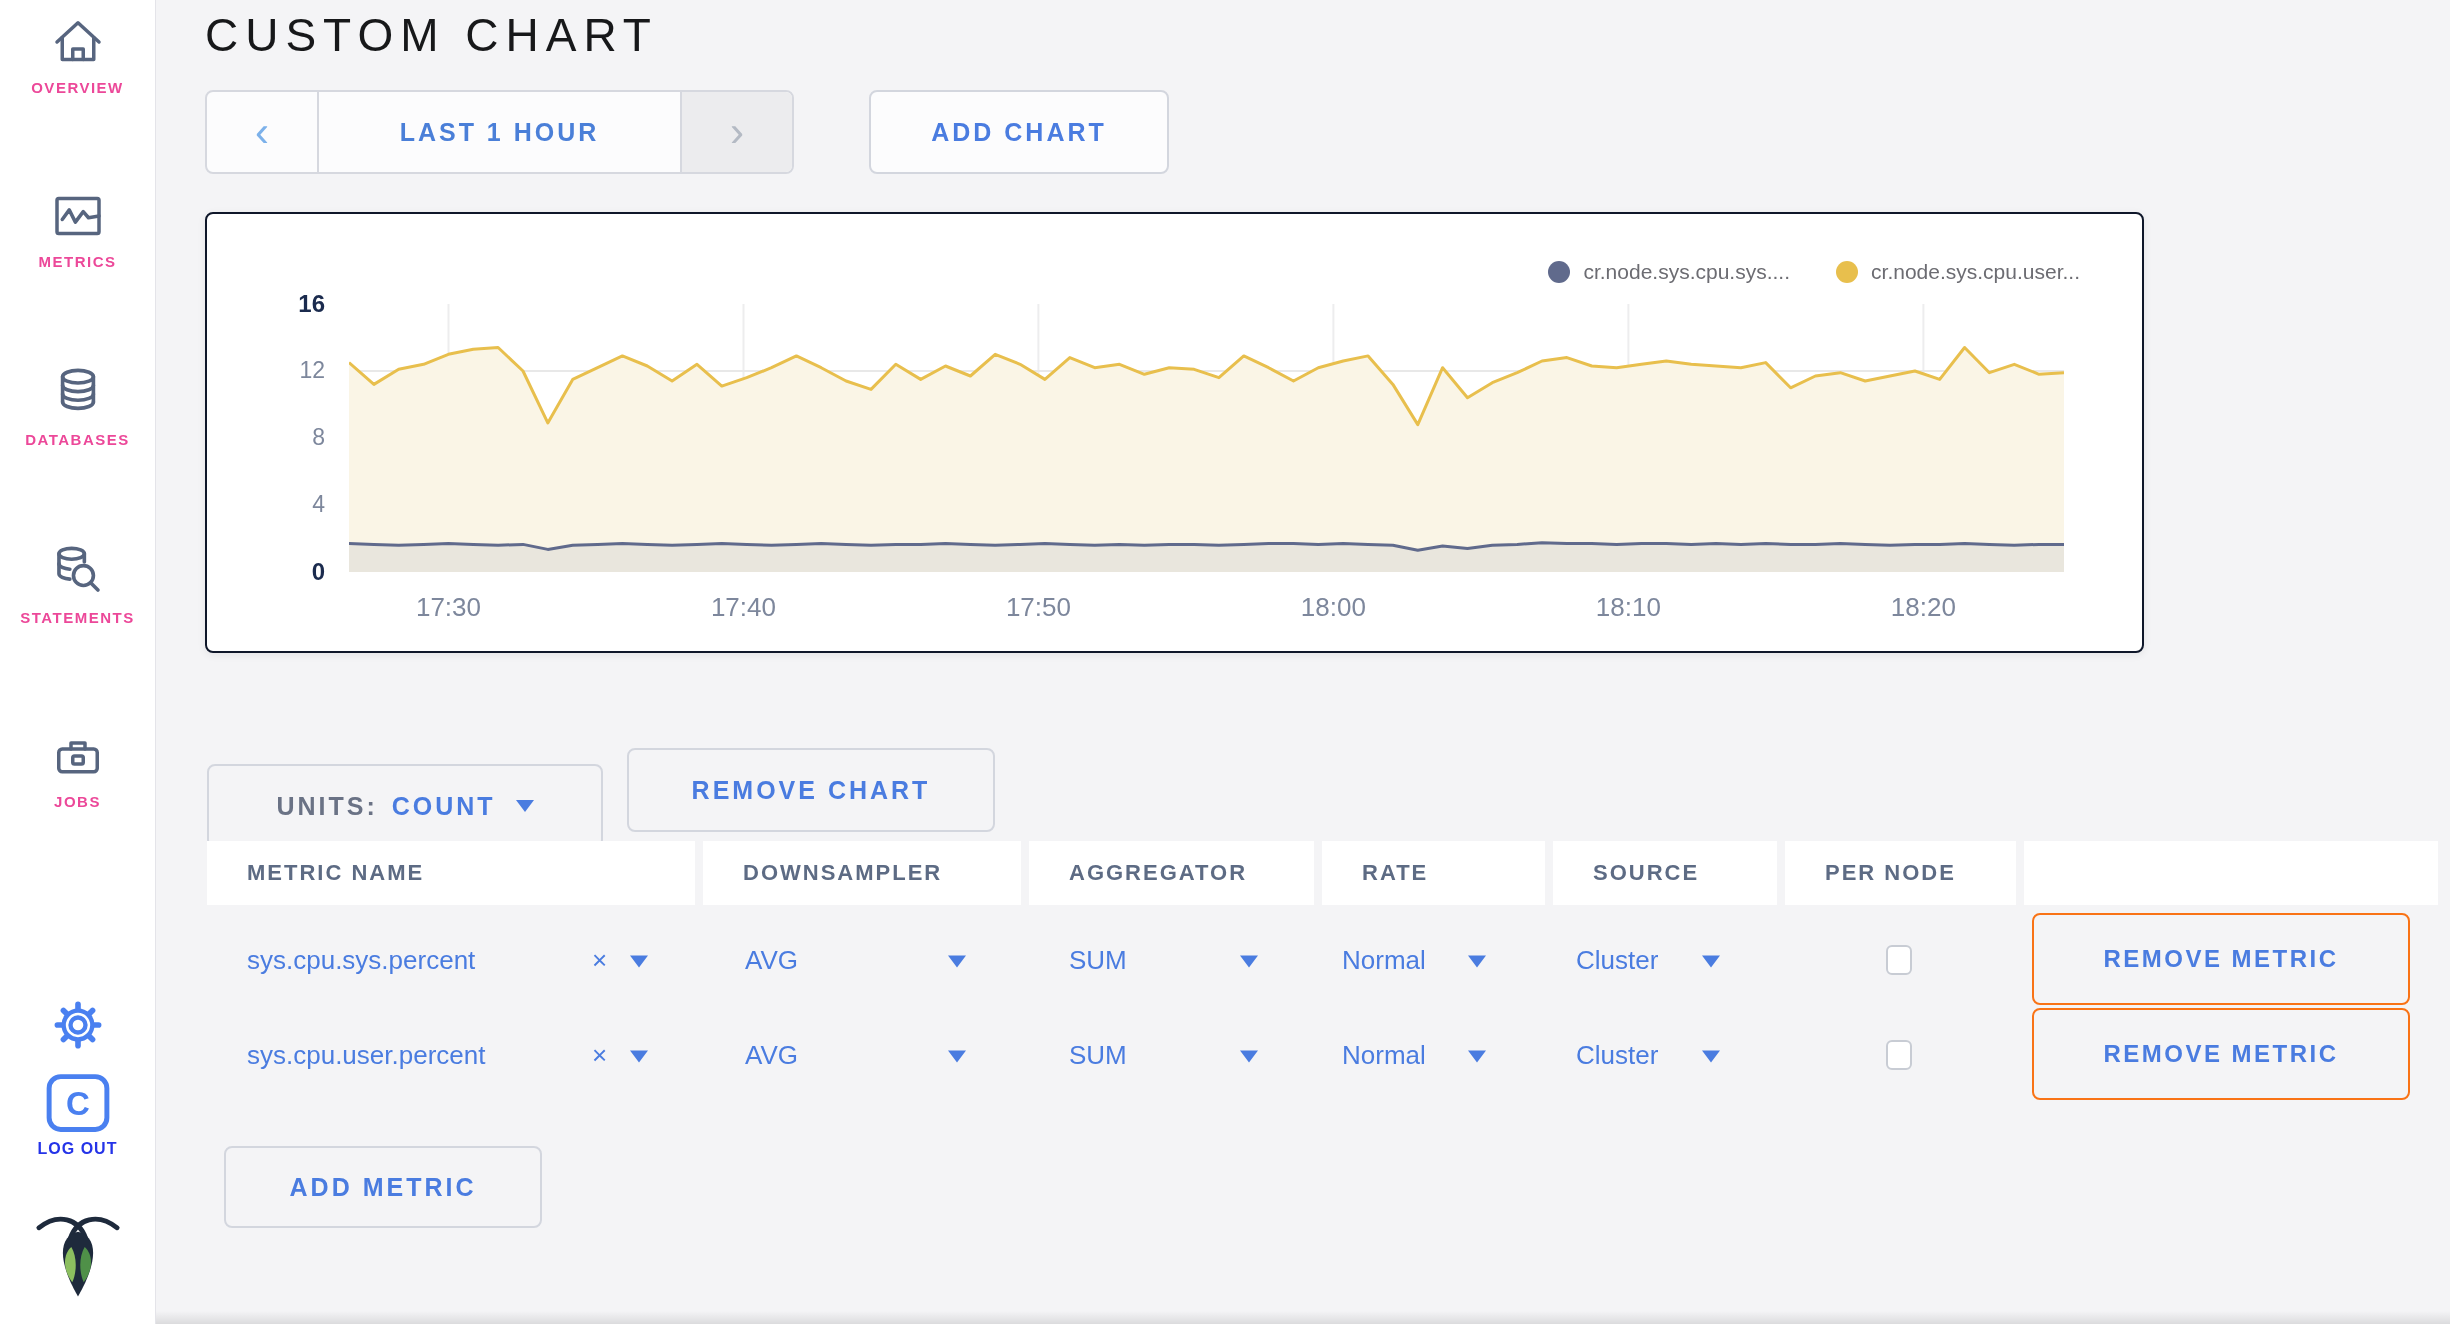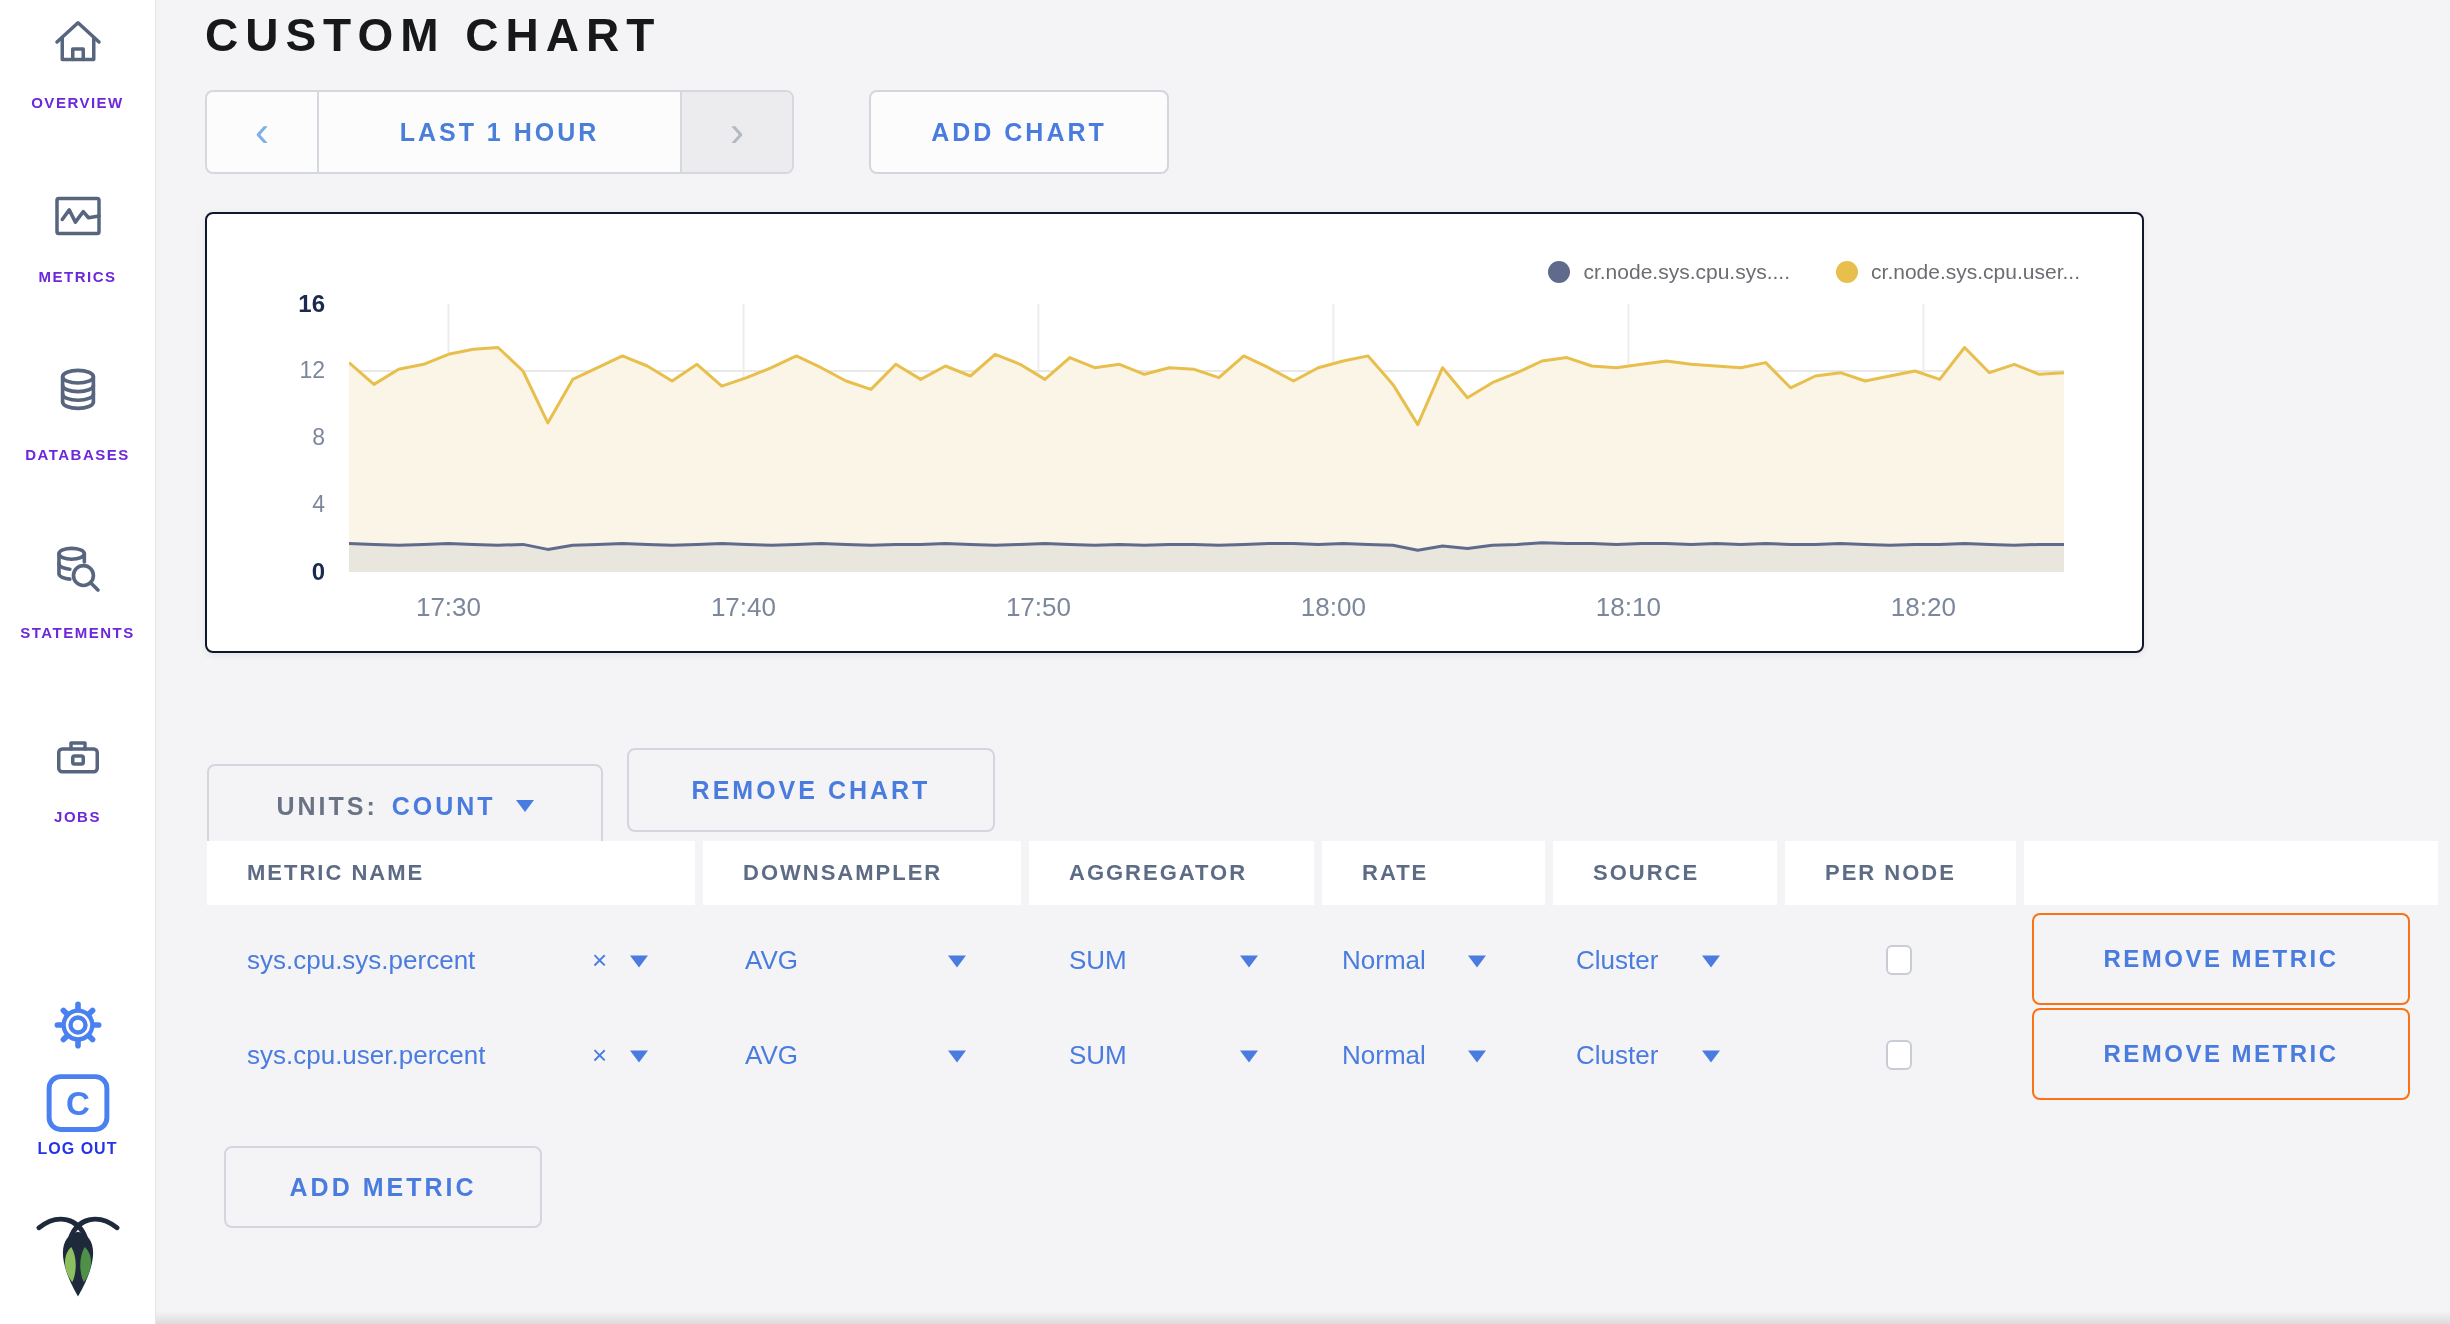--- a/index.html
+++ b/index.html
@@ -5,26 +5,26 @@
   html,body{margin:0;padding:0;}
   body{width:2450px;height:1324px;position:relative;overflow:hidden;
        background:#f4f4f6;font-family:"Liberation Sans",sans-serif;}
 
   
   .sidebar{position:absolute;left:0;top:0;width:155px;height:1324px;background:#ffffff;
            border-right:1px solid #e4e4e9;z-index:5;}
   .nav-item{position:absolute;width:155px;text-align:center;cursor:pointer;}
   .nav-item svg{display:block;margin:0 auto;}
   .nav-label{display:block;font-size:15px;font-weight:bold;letter-spacing:1.5px;
-             color:#6d28d9;margin-top:24px;}
+             color:#ec4899;margin-top:9px;}
   .logout-label{display:block;font-size:16px;font-weight:bold;letter-spacing:1px;
                 color:#2433e8;margin-top:6px;}
 
   
-  .page-title{position:absolute;left:205px;top:8px;font-size:46px;font-weight:bold;
+  .page-title{position:absolute;left:205px;top:8px;font-size:46px;font-weight:normal;
               letter-spacing:7px;color:#17181a;}
   .time-selector{position:absolute;left:205px;top:90px;width:589px;height:84px;
                  border:2px solid #d6d8df;border-radius:8px;background:#fcfcfd;
                  display:flex;box-sizing:border-box;}
   .ts-prev{width:110px;border-right:2px solid #d6d8df;color:#7cb1ea;font-size:42px;
            display:flex;align-items:center;justify-content:center;cursor:pointer;}
   .ts-label{flex:1;color:#4a7fd8;font-size:25px;font-weight:bold;letter-spacing:3px;
             display:flex;align-items:center;justify-content:center;cursor:pointer;}
   .ts-next{width:110px;border-left:2px solid #d6d8df;background:#ececee;color:#b4bac4;
            font-size:42px;display:flex;align-items:center;justify-content:center;

